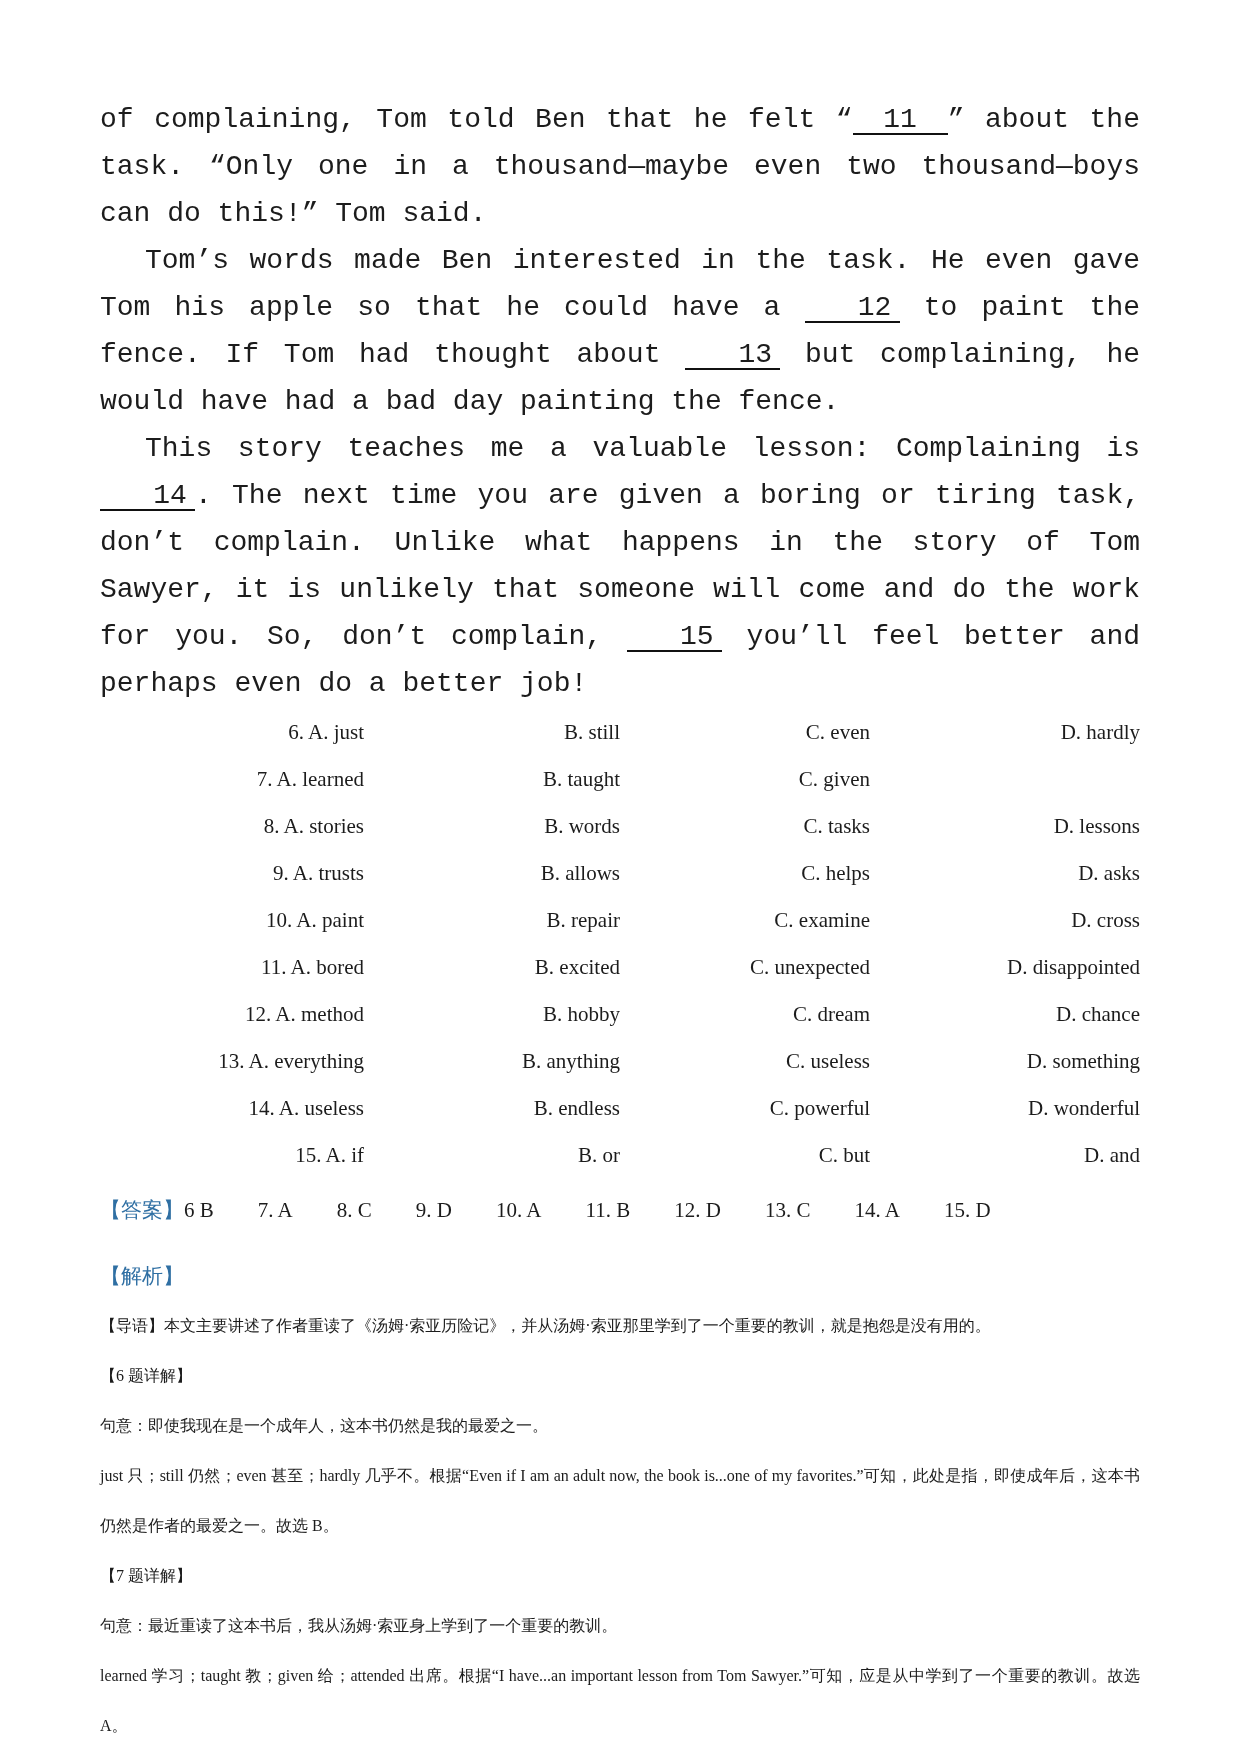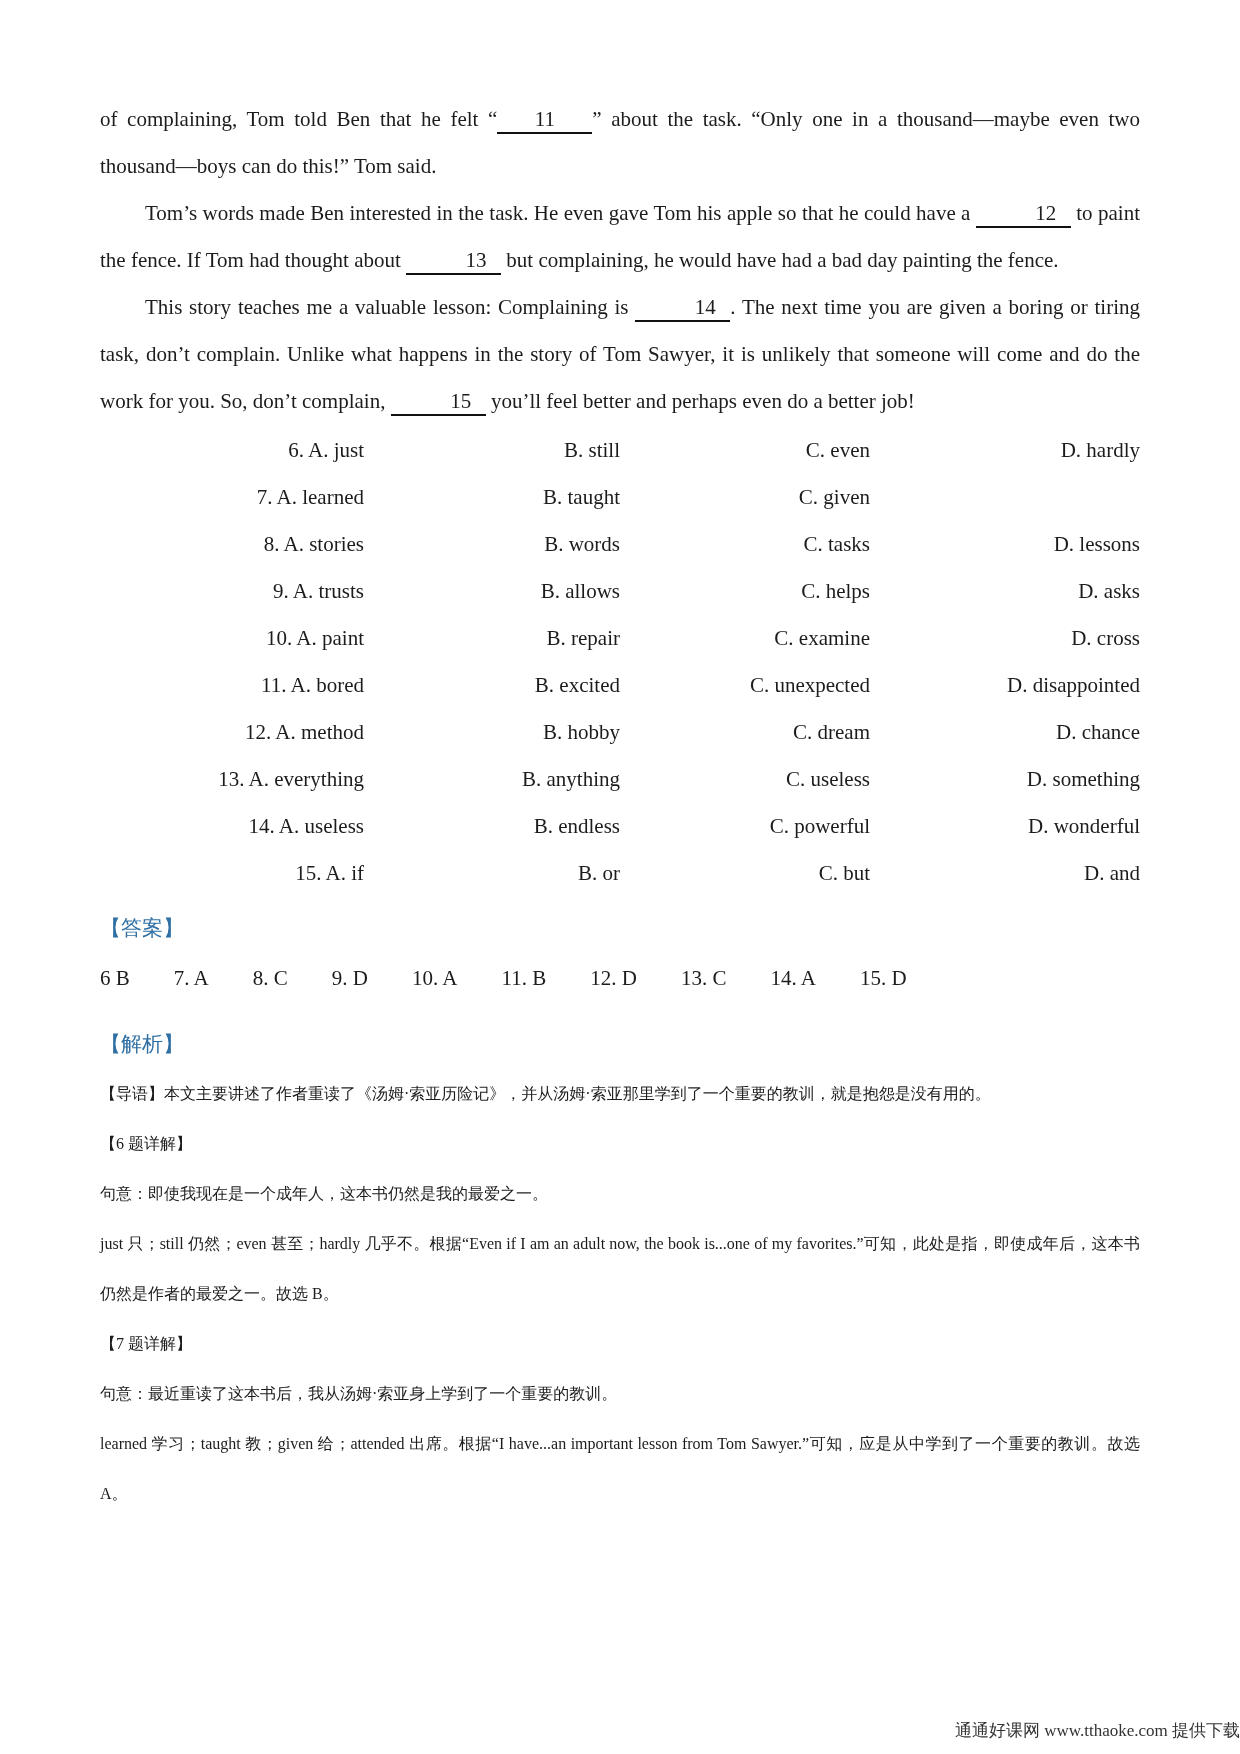--- a/index.html
+++ b/index.html
@@ -17,23 +17,24 @@
   .page {
     box-sizing: border-box;
     width: 1240px;
     min-height: 1754px;
     padding: 96px 100px 70px 100px;
     position: relative;
   }
   
   .para {
     margin: 0;
-    font-size: 21px;
+    font-size: 28px;
     line-height: 47px;
     text-align: justify;
+    font-family: Liberation Mono, monospace;
   }
   .para.indent { text-indent: 45px; }
   .blank {
     display: inline-block;
     min-width: 95px;
     text-align: center;
     border-bottom: 2px solid #111;
     line-height: 26px;
   }
   
@@ -46,21 +47,20 @@
   }
   .opt-cell { white-space: nowrap; text-align: right; }
   
   .answers {
     display: flex;
     align-items: baseline;
     font-size: 21px;
     line-height: 50px;
     margin-top: 6px;
     white-space: nowrap;
-    flex-direction: column;
   }
   .blue { color: #2f6fa3; }
   .answer-items { display: flex; margin-left: 0; }
   .ans-item { margin-right: 44px; }
   
   .analysis-heading {
     font-size: 21px;
     line-height: 50px;
     margin-top: 16px;
   }

